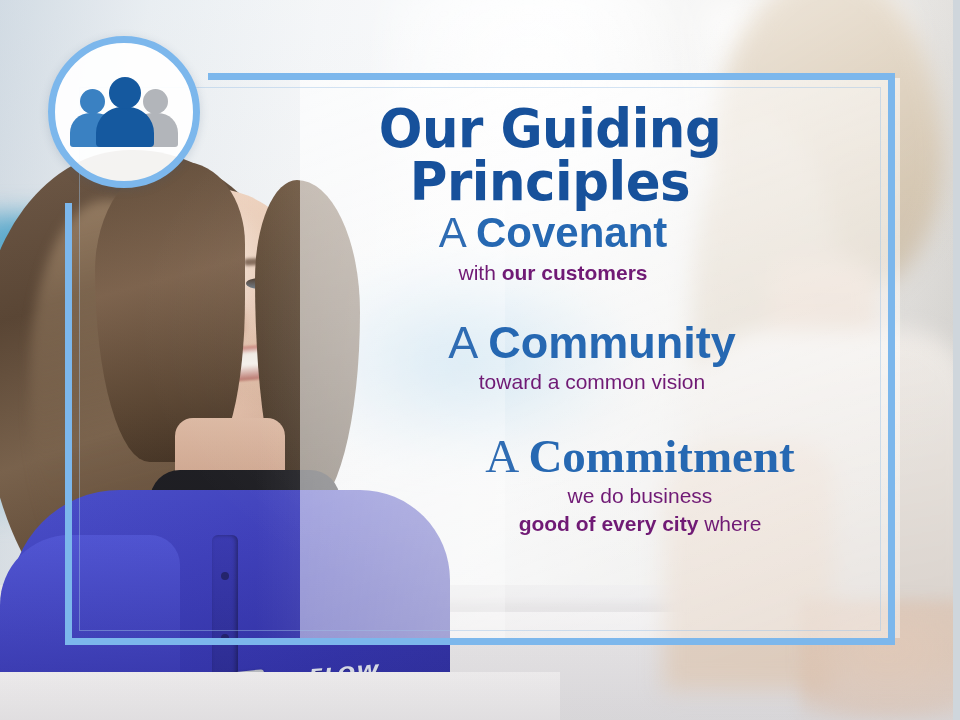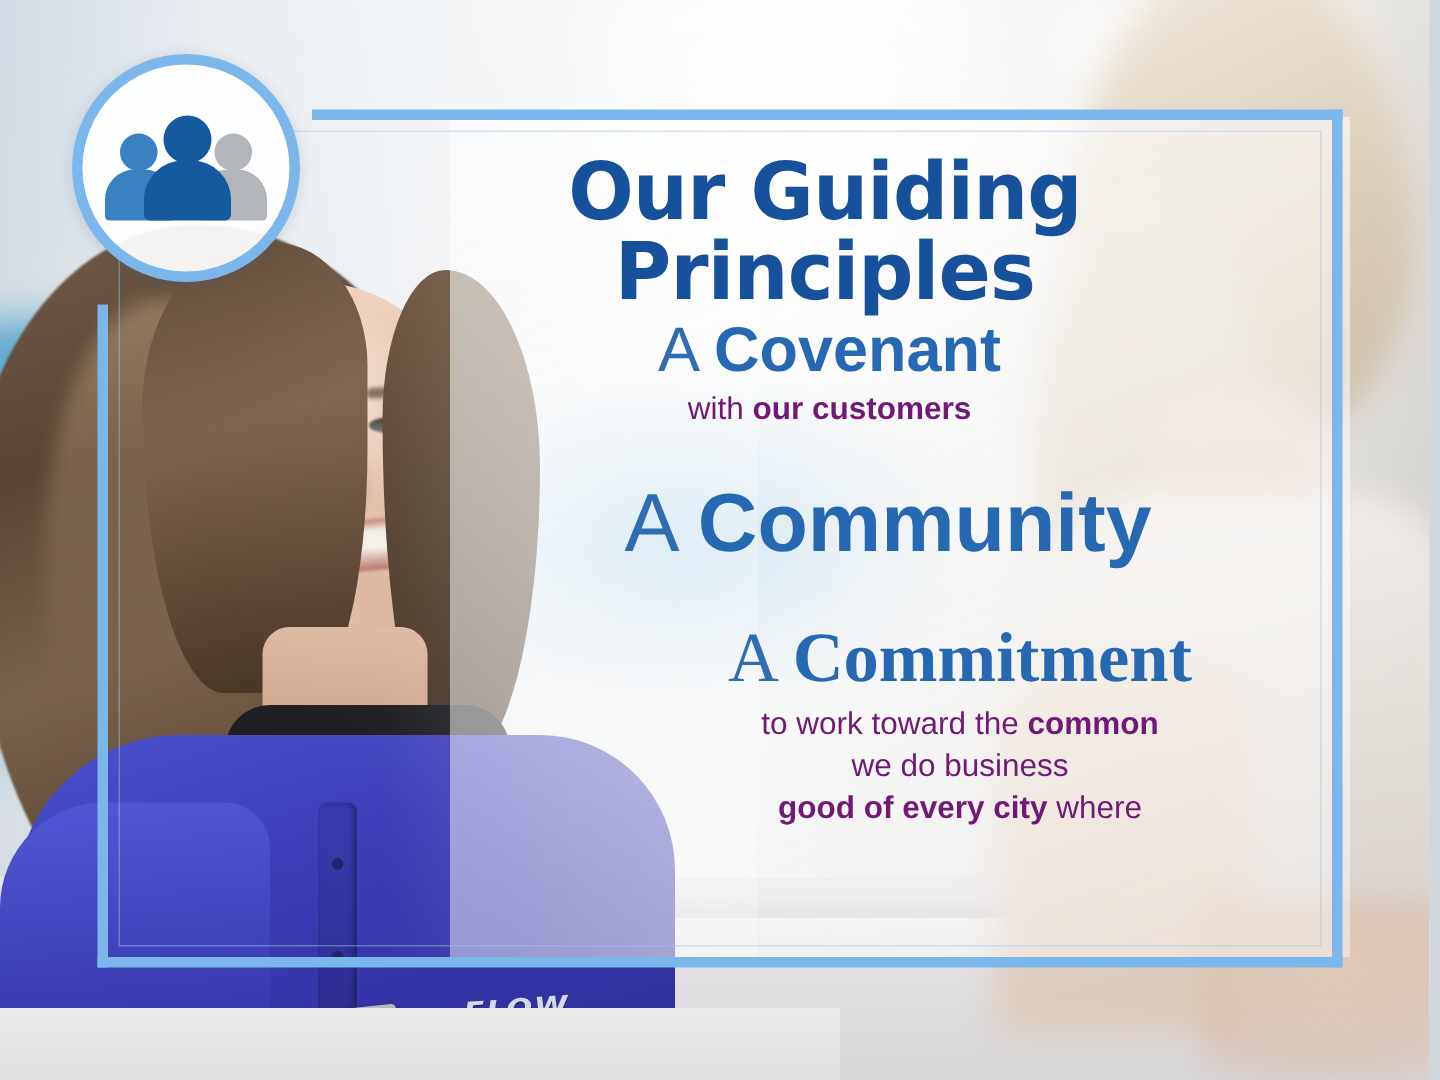--- a/index.html
+++ b/index.html
@@ -269,21 +269,21 @@
   }
   .blk .head b{font-weight:bold;color:#2668b2;}
   .blk .sub{
     font-size:21px;line-height:1.32;color:#701a75;font-weight:normal;margin-top:4px;
   }
   .blk .sub b{font-weight:bold;}
 
   #b1{padding-left:6px;margin-top:24px;}
   #b1 .head{font-size:42px;}
   #b2{padding-left:84px;margin-top:32px;}
-  #b2 .head{font-size:55px;}
+  #b2 .head{font-size:45px;}
   #b3{padding-left:180px;margin-top:36px;}
   #b3 .head{font-size:47px;font-family:Liberation Serif, serif;}
   #b3 .sub{line-height:1.34;}
 </style>
 </head>
 <body>
 
 <div class="stage">
 
   <div class="photo">
@@ -375,29 +375,29 @@
         </div>
         <div class="sub">
           <span>with </span><b>our customers</b>
         </div>
       </div>
 
       <div class="blk" id="b2">
         <div class="head">
           <span>A </span><b>Community</b>
         </div>
+        <div class="sub" style="margin-top:0">
+          <span>toward a common vision</span>
+        </div>
       </div>
 
       <div class="blk" id="b3">
         <div class="head">
           <span>A </span><b>Commitment</b>
         </div>
-        <div class="sub">
-          <span>to work toward the </span><b>common</b>
-        </div>
         <div class="sub" style="margin-top:0">
           <span>we do business</span>
         </div>
         <div class="sub" style="margin-top:0">
           <b>good of every city</b><span> where</span>
         </div>
       </div>
 
     </div>
   </div>

